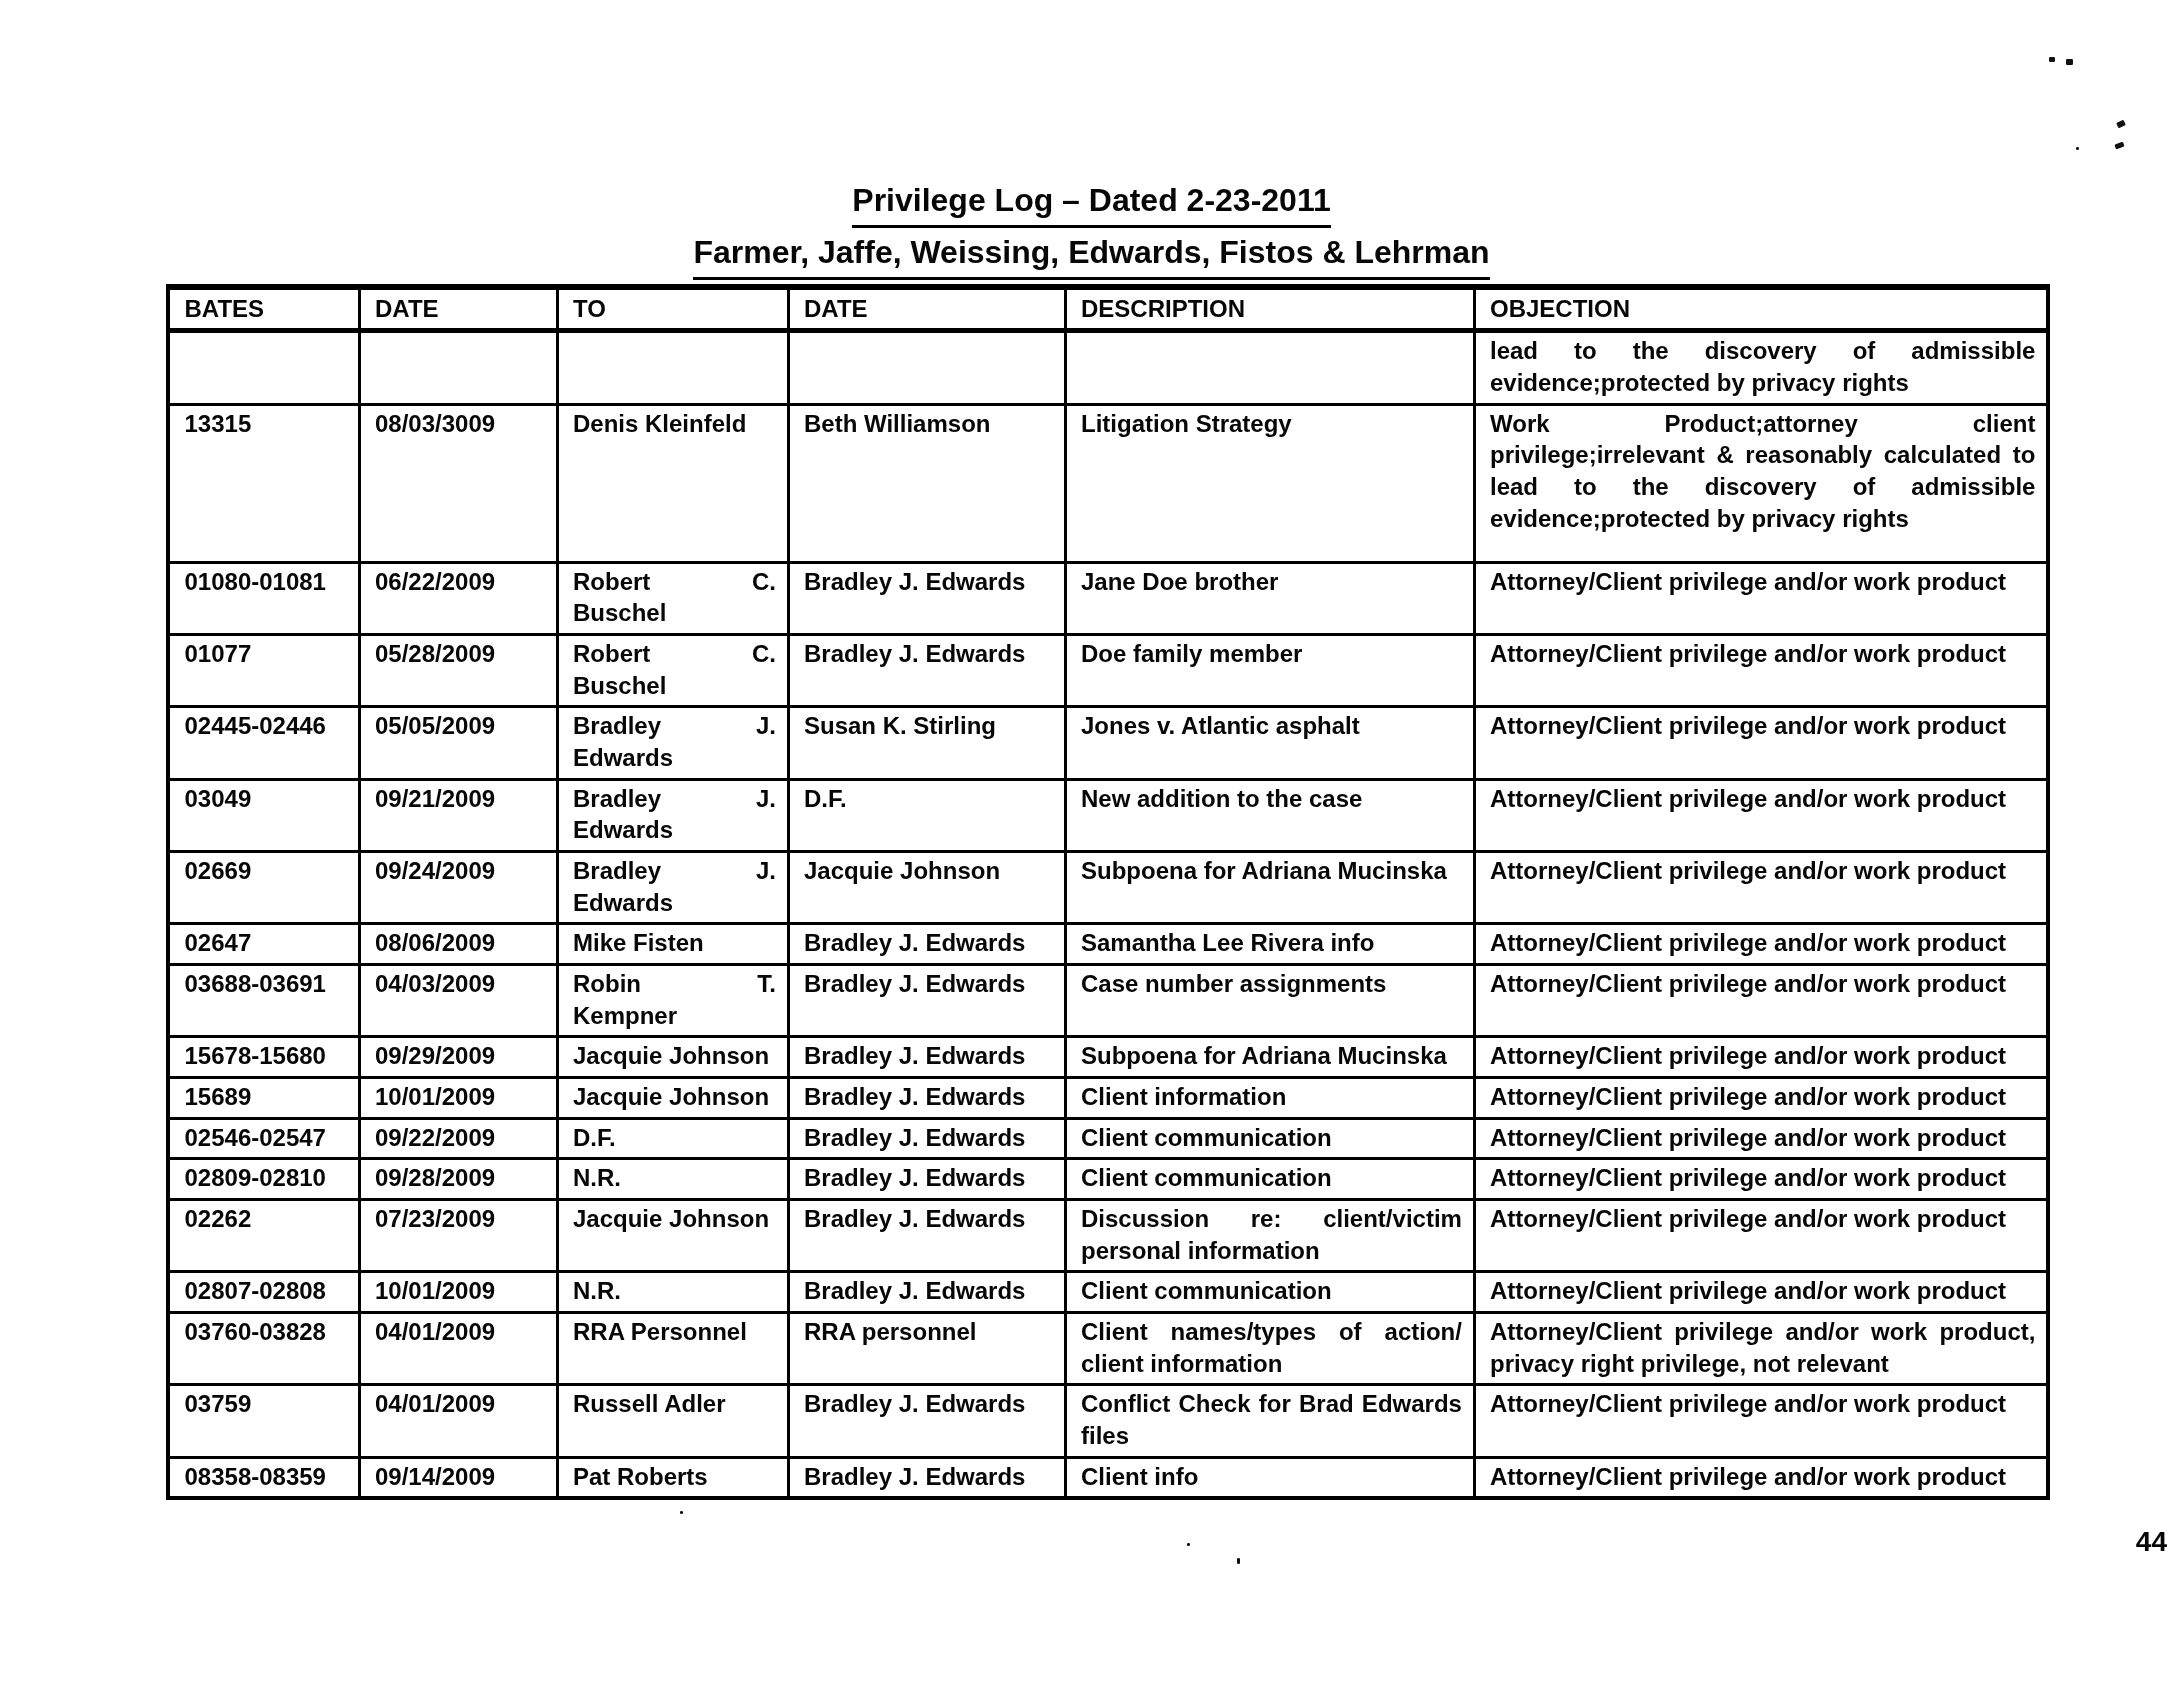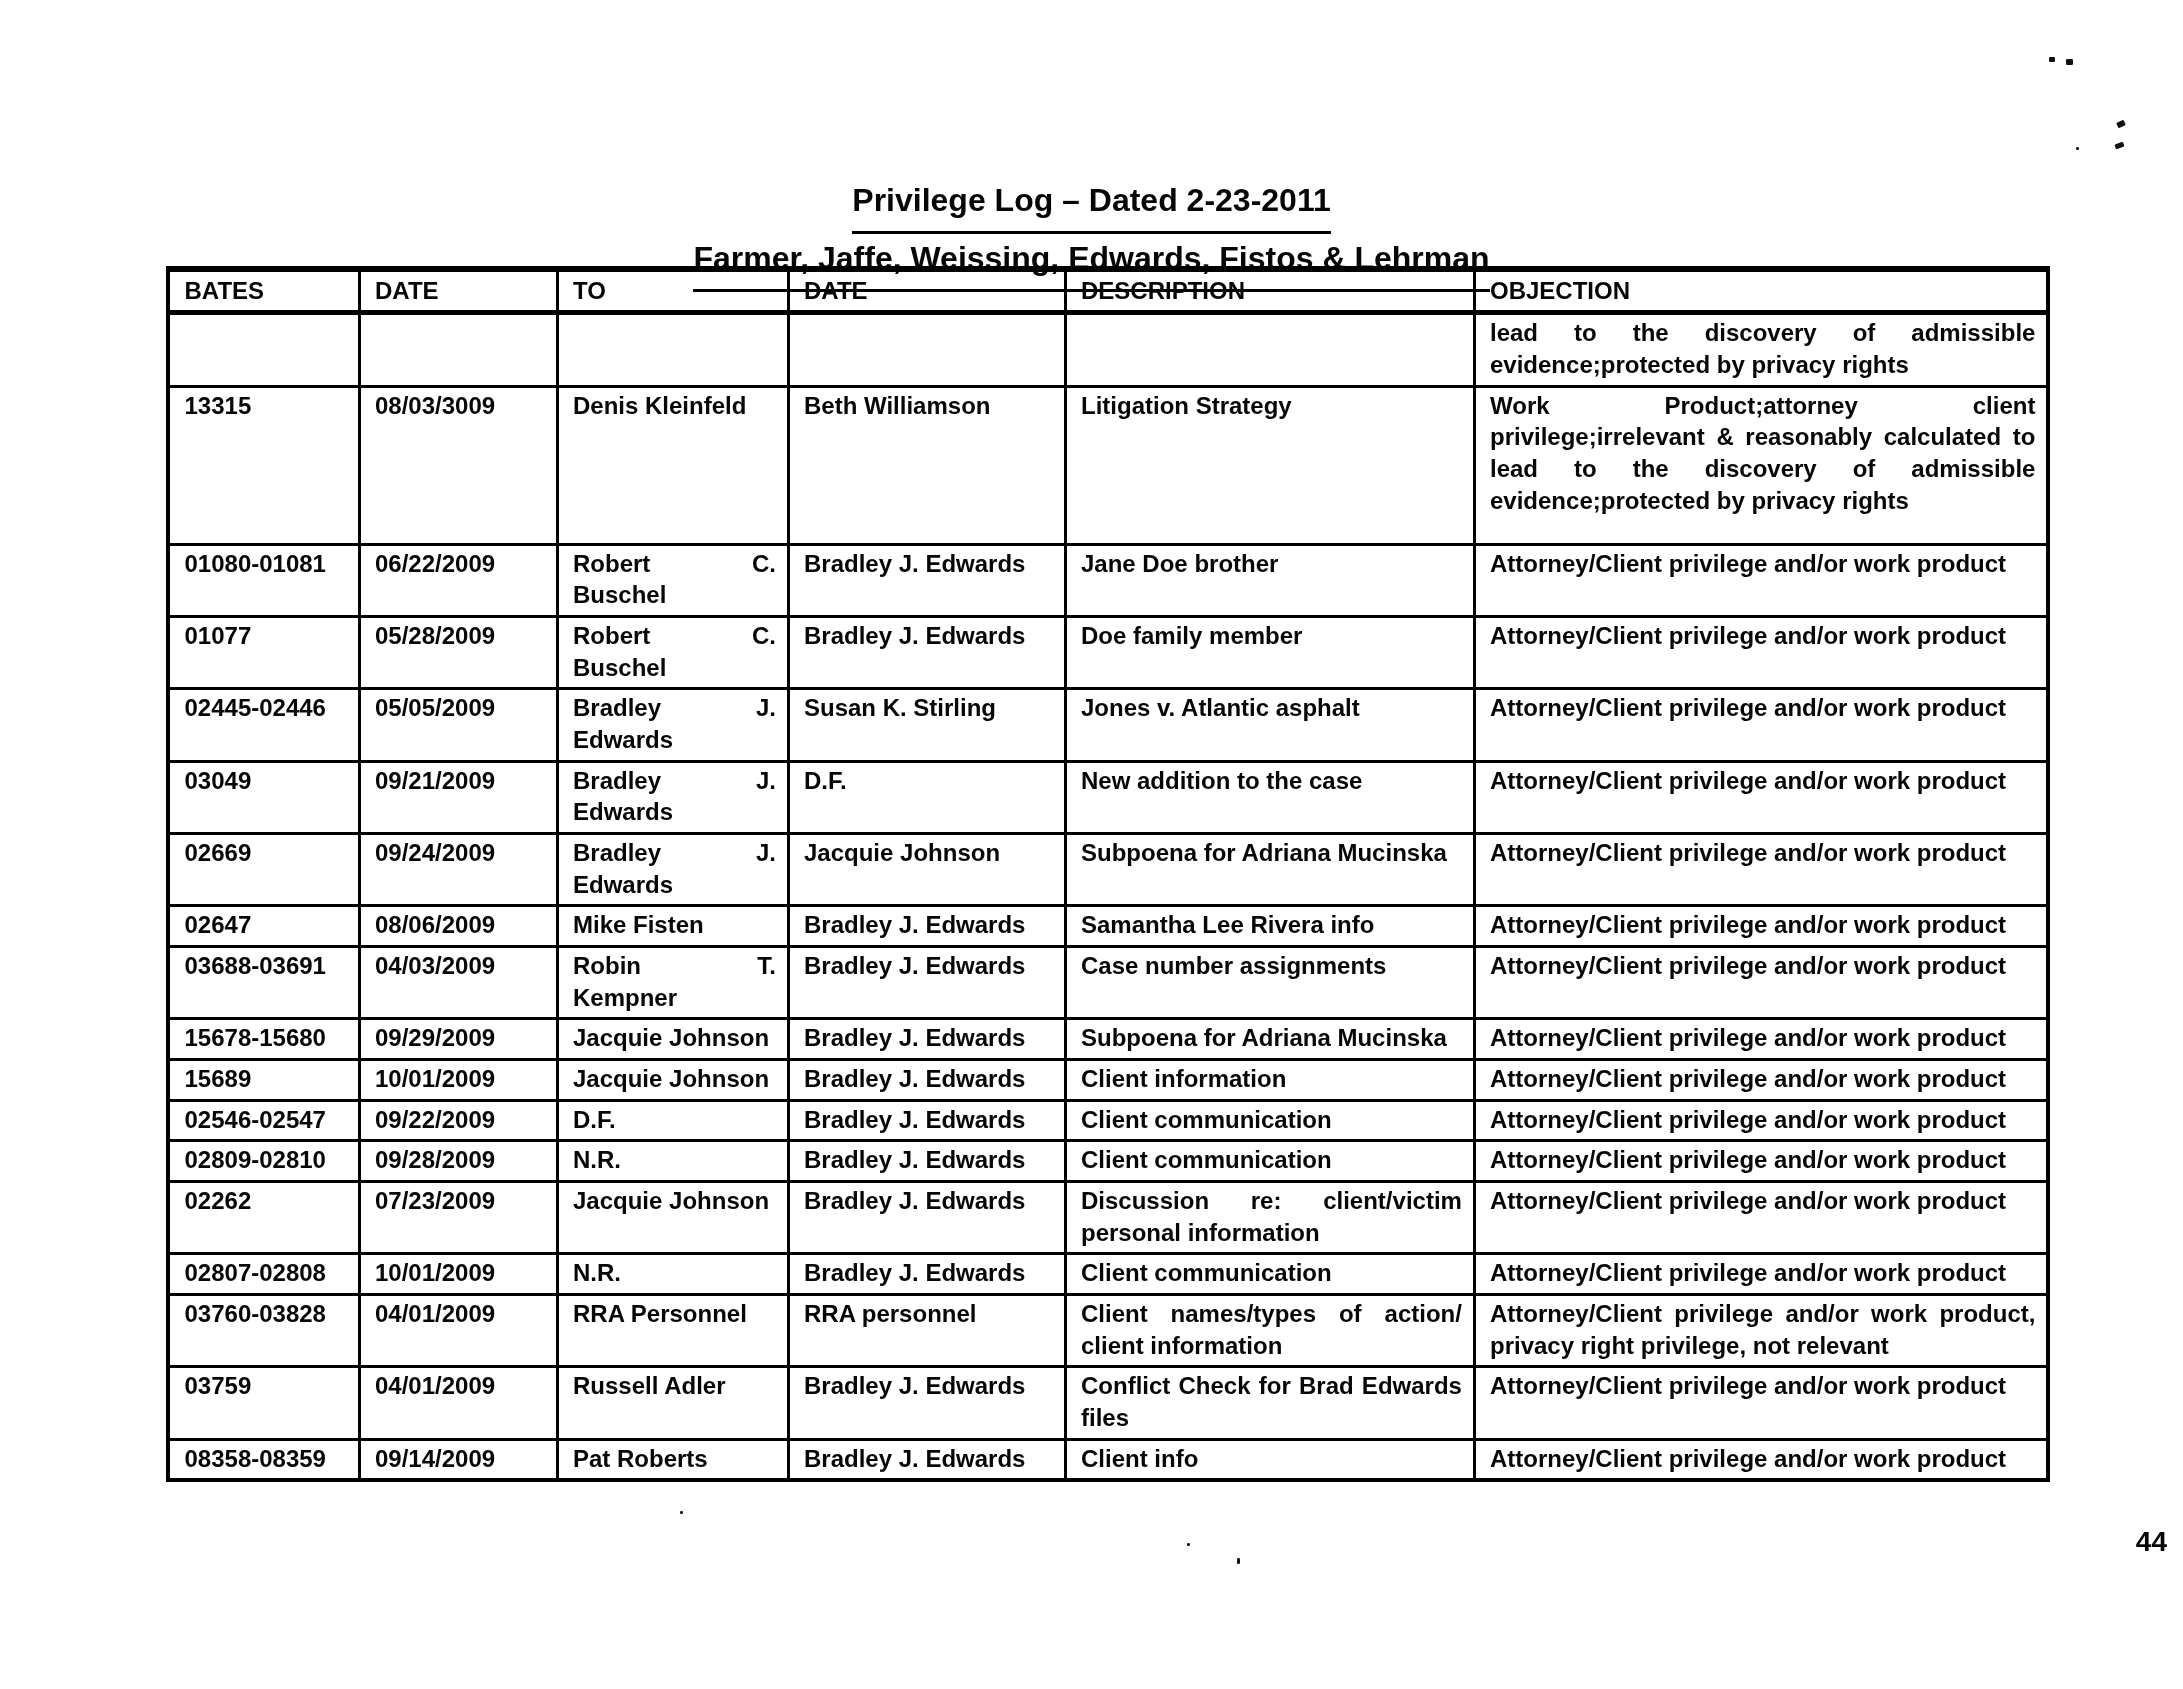--- a/index.html
+++ b/index.html
@@ -16,27 +16,27 @@
   .titles {
     position: absolute; left: 0; right: 0; top: 183px;
     text-align: center;
     font-weight: 700;
     font-size: 32px;
     line-height: 1.12;
   }
   .titles .u {
     display: inline-block;
     border-bottom: 3.3px solid #000;
-    padding-bottom: 12px;
+    padding-bottom: 6px;
   }
   .subtitle-line { margin-top: 7.3px; }
 
   
   table.log {
-    position: absolute; left: 166px; top: 266px;
+    position: absolute; left: 166px; top: 284px;
     width: 1881px;
     border-collapse: collapse;
     table-layout: fixed;
     font-size: 24px;
     font-weight: 700;
     line-height: 1.32;
   }
   table.log, table.log th, table.log td {
     border: 3.3px solid #000;
   }

